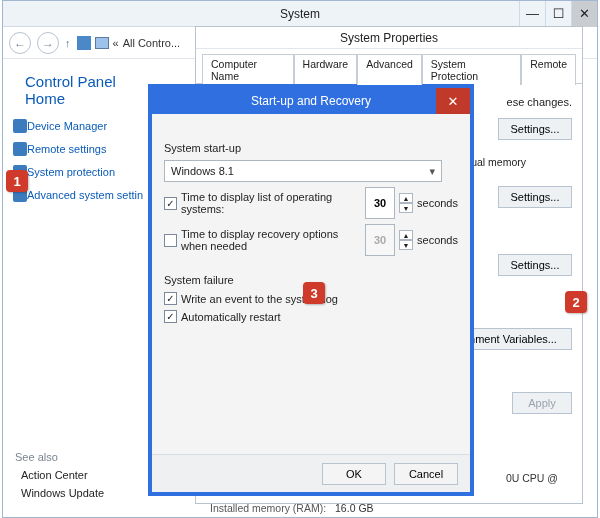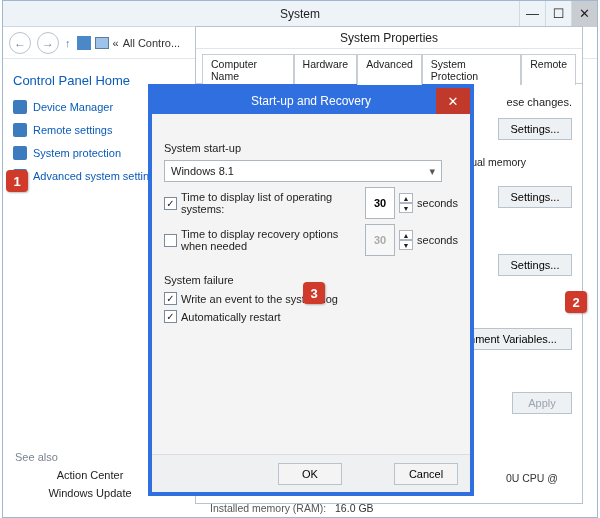--- a/index.html
+++ b/index.html
@@ -13,26 +13,26 @@
   .syswin-ctrls .close { background:#c9cdd1; }
 
   .toolbar { height: 32px; display:flex; align-items:center; padding:0 6px; gap:6px; border-bottom:1px solid #e0e6ec;}
   .nav-circle { width:22px; height:22px; border:1px solid #b7c3cf; border-radius:50%; display:flex; align-items:center; justify-content:center; color:#7d8a97; font-size:12px;}
   .bc { display:flex; align-items:center; gap:4px; color:#333; }
   .bc .ico { width:14px; height:14px; background:#4a88c7; display:inline-block;}
   .bc .mon { width:14px; height:12px; border:1px solid #5a7aa0; background:#9dc3ea; display:inline-block;}
 
   .syswin-body { display:flex; height:calc(100% - 58px);}
   .leftpane { width:164px; padding:10px 10px; }
-  .leftpane .hdr { color:#0a5bb8; margin:4px 0 12px; font-size:13px;}
-  .leftpane .link { display:flex; align-items:center; gap:6px; color:#0a5bb8; margin:9px 0; cursor:pointer;}
+  .leftpane .hdr { color:#0a5bb8; margin:4px 12px 12px; font-size:15px;}
+  .leftpane .link { display:flex; align-items:center; color:#0a5bb8; margin:9px 0; cursor:pointer;}
   .leftpane .ico-generic{ width:14px; height:14px; background:#3d7bbf; border-radius:2px; display:inline-block;}
   .seealso { position:absolute; left:12px; bottom:12px; width:150px;}
   .seealso .sa-h{ color:#7a8491; margin-bottom:6px;}
-  .seealso .link{ margin:6px 0;text-align:center;}
+  .seealso .link{ margin:6px 6px;}
 
   
   .propwin { position:absolute; left:195px; top:26px; width:388px; height:478px; background:#fff; border:1px solid #b7c3cf;}
   .propwin-title { height:22px; line-height:22px; text-align:center; background:#fff; font-size:12px; border-bottom:1px solid #e1e6ec;}
   .tabs { display:flex; padding:4px 6px 0; gap:0;}
   .tab { padding:3px 8px; border:1px solid #c6cdd4; border-bottom:none; background:#fff; font-size:10.5px; position:relative; top:1px; cursor:pointer;}
   .tab.active { background:#fff; border-bottom:1px solid #fff; z-index:2;}
   .tabs-strip { border-bottom:1px solid #c6cdd4; margin-top:-1px;}
   .tabcontent { padding:8px 10px; font-size:11px;}
   .note { margin:4px 0 10px;}
@@ -54,21 +54,21 @@
   .row { display:flex; align-items:center; gap:4px; margin:5px 0;}
   .chk { width:13px; height:13px; border:1px solid #7a8a9a; background:#fff; display:inline-flex; align-items:center; justify-content:center; font-size:10px; cursor:pointer;}
   .chk.checked::after{ content:"✓"; color:#222;}
   .num { width:30px; height:32px; border:1px solid #aeb6bf; background:#fff; text-align:center; font-size:11px;font-weight:bold;}
   .num.disabled{ color:#aaa; background:#f7f7f7;}
   .spinner { width:14px; height:20px; display:flex; flex-direction:column;}
   .spinner div{ flex:1; border:1px solid #aeb6bf; background:#fff; font-size:7px; display:flex; align-items:center; justify-content:center; cursor:pointer;}
   .inset { border:1px solid #d3d9df; padding:6px 8px; margin-top:6px;}
   .textbox { width:214px; height:20px; border:1px solid #aeb6bf; background:#fff; padding:0 4px; font-size:11px;}
   .dlg-buttons { position:absolute; bottom:0; left:0; right:0; height:38px; background:#eef0f2; border-top:1px solid #d7dde3; display:flex; align-items:center; justify-content:flex-end; gap:8px; padding-right:12px;}
-  .wbtn { width:64px; height:22px; background:#f4f4f4; border:1px solid #b7c3cf; font-size:11px; cursor:pointer;margin-left:44px;}
+  .wbtn { width:64px; height:22px; background:#f4f4f4; border:1px solid #b7c3cf; font-size:11px; cursor:pointer;}
 
   
   .callout { position:absolute; width:22px; height:22px; background:#d03a2b; color:#fff; border-radius:4px; display:flex; align-items:center; justify-content:center; font-weight:bold; font-size:13px; box-shadow:1px 1px 2px rgba(0,0,0,.25);}
   .bottom-strip{ position:absolute; left:210px; bottom:4px; font-size:10.5px; color:#555;}
   .bottom-strip .val{ color:#333; margin-left:6px;}
   .proc { position:absolute; right:42px; bottom:34px; font-size:10.5px; color:#333;}
   .ual { position:absolute; right:56px; top:129px; font-size:10.5px;}
 </style>
 </head>
 <body>

